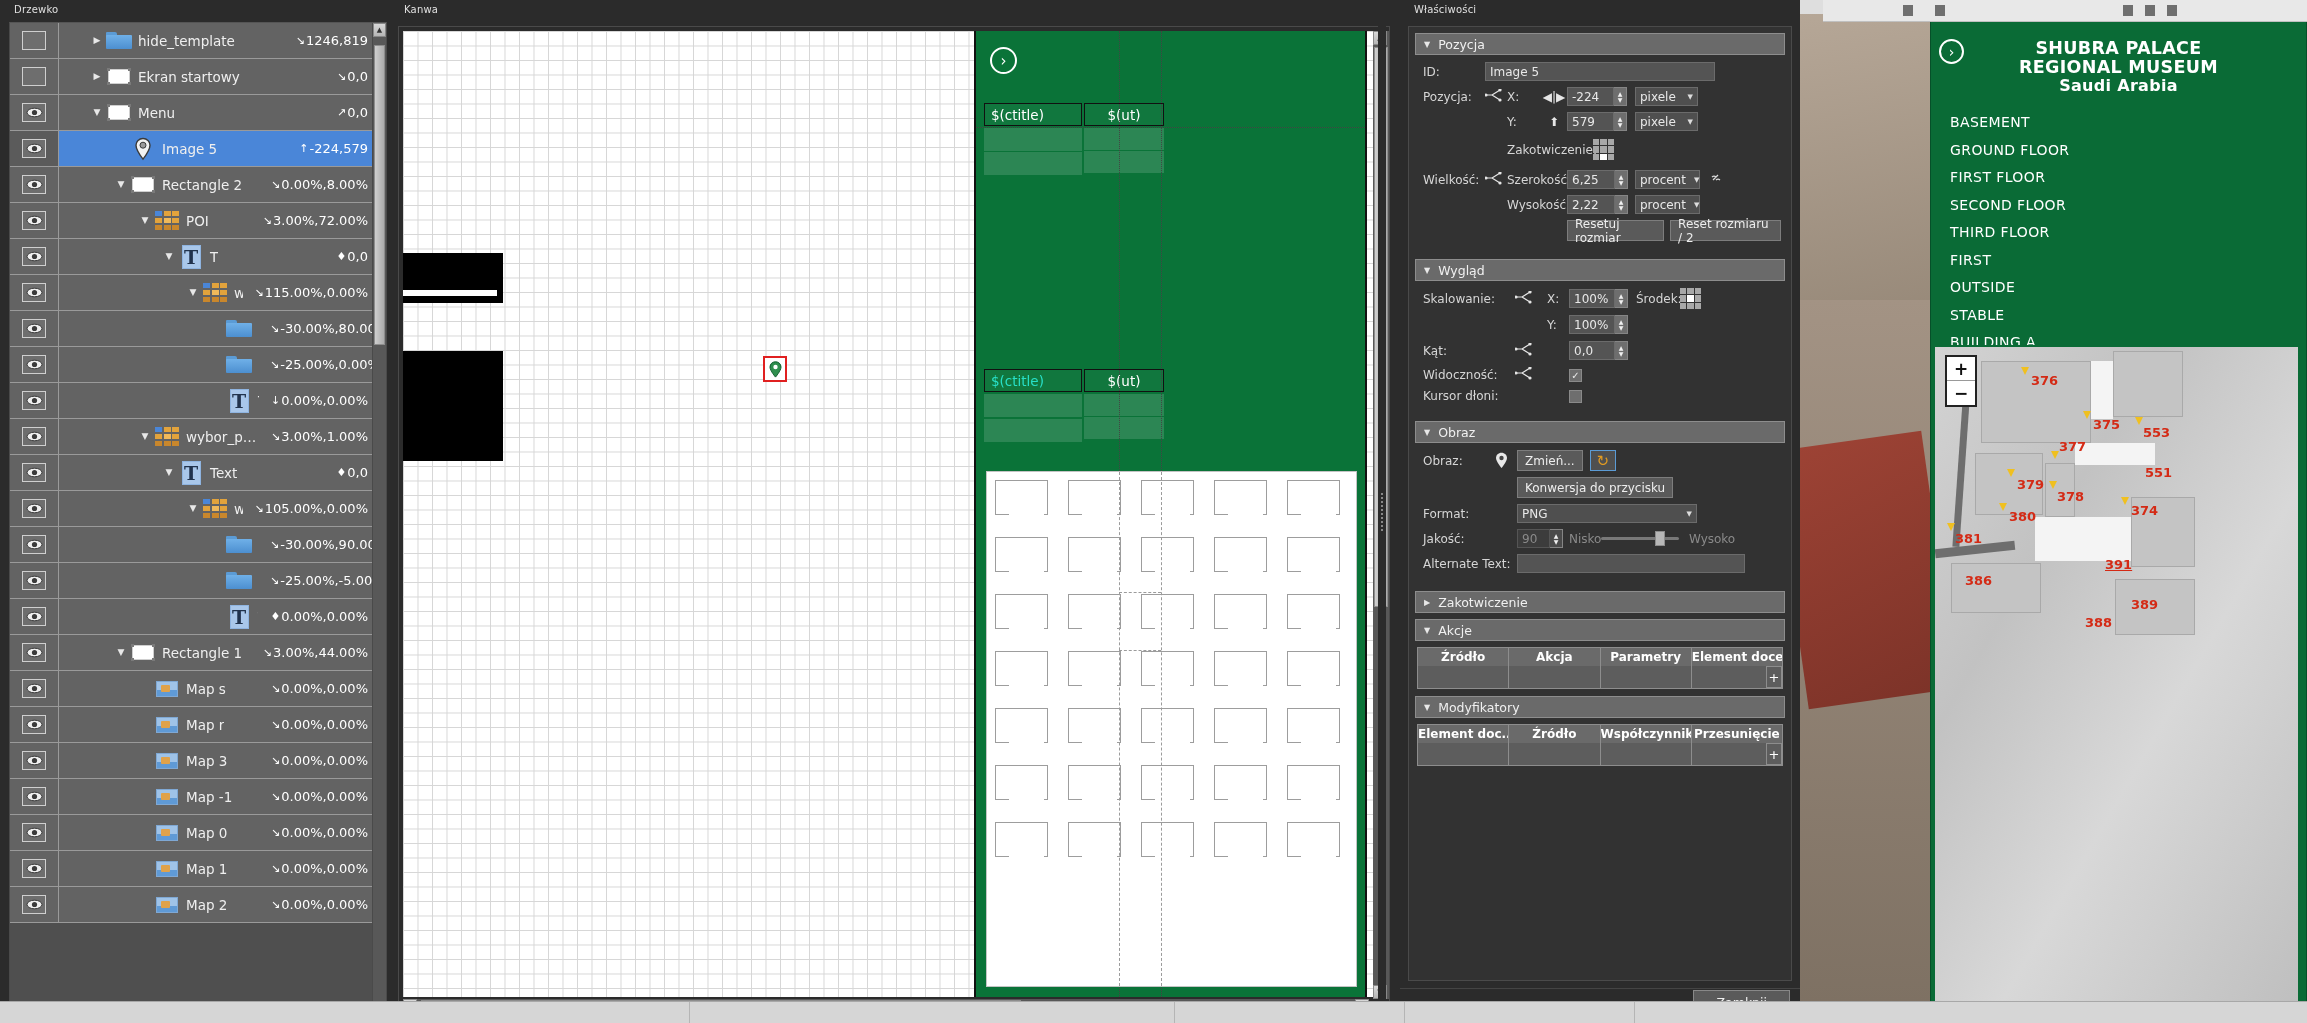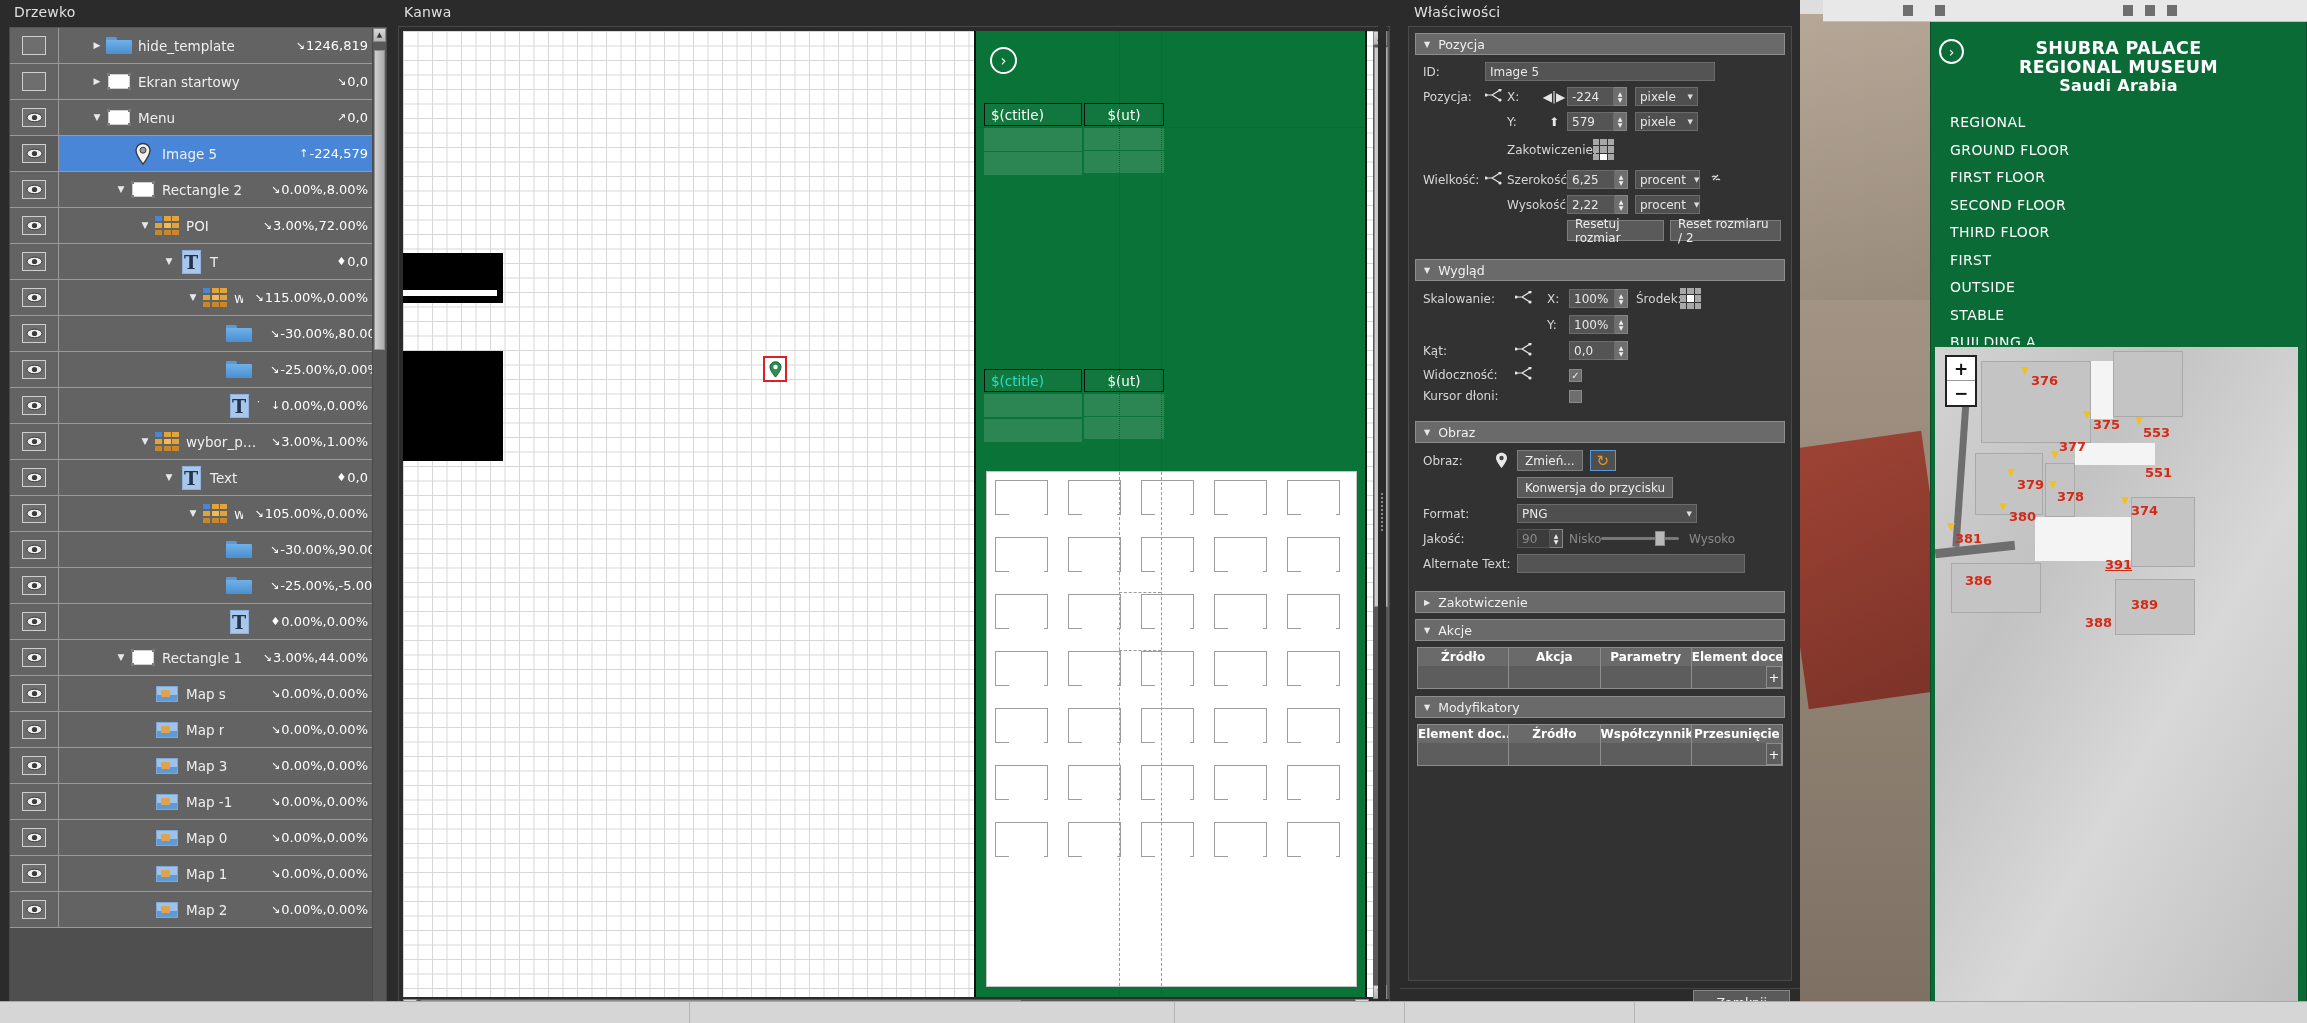--- a/index.html
+++ b/index.html
@@ -11,21 +11,21 @@
     font-size: 13px;
     color: #d4d4d4;
     overflow: hidden;
     position: relative;
   }
 
   
   #app { position:absolute; inset:0; display:flex; }
 
   .panel-title {
-    color:#e0e0e0; font-size:14px; padding:4px 10px 3px 14px;
+    color:#e0e0e0; font-size:10px; padding:4px 10px 3px 14px;
     letter-spacing:.2px;
   }
 
   
   #tree-panel {
     width: 390px; flex:0 0 390px; background:#2b2b2b;
     display:flex; flex-direction:column; position:relative;
   }
   #tree-box {
     margin: 4px 3px 0 9px; flex:1;
@@ -1326,21 +1326,21 @@
     </div>
 
     <div id="kiosk">
       <div class="kiosk-chev">›</div>
       <div class="kiosk-title">
         <div>SHUBRA PALACE</div>
         <div>REGIONAL MUSEUM</div>
         <div class="kiosk-sub">Saudi Arabia</div>
       </div>
       <div class="kiosk-list">
-          <div class="kiosk-item">REGIONAL</div>
+          <div class="kiosk-item">BASEMENT</div>
           <div class="kiosk-item">GROUND FLOOR</div>
           <div class="kiosk-item">FIRST FLOOR</div>
           <div class="kiosk-item">SECOND FLOOR</div>
           <div class="kiosk-item">THIRD FLOOR</div>
           <div class="kiosk-item">FIRST</div>
           <div class="kiosk-item">OUTSIDE</div>
           <div class="kiosk-item">STABLE</div>
           <div class="kiosk-item">BUILDING A</div>
           <div class="kiosk-item">BUILDING B</div>
           <div class="kiosk-item poi">POI</div>

